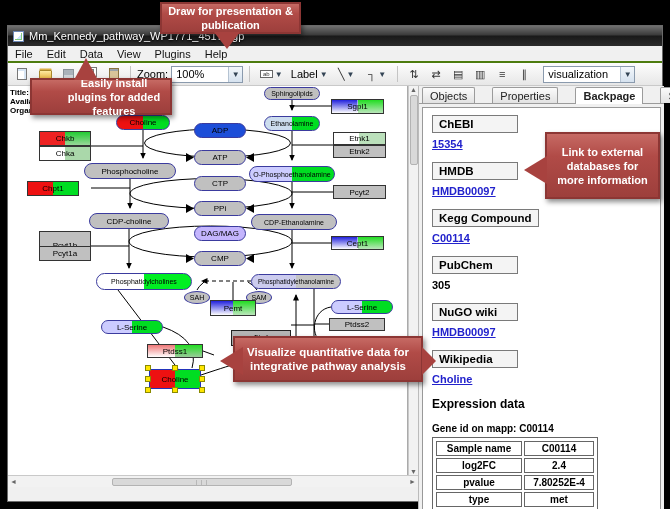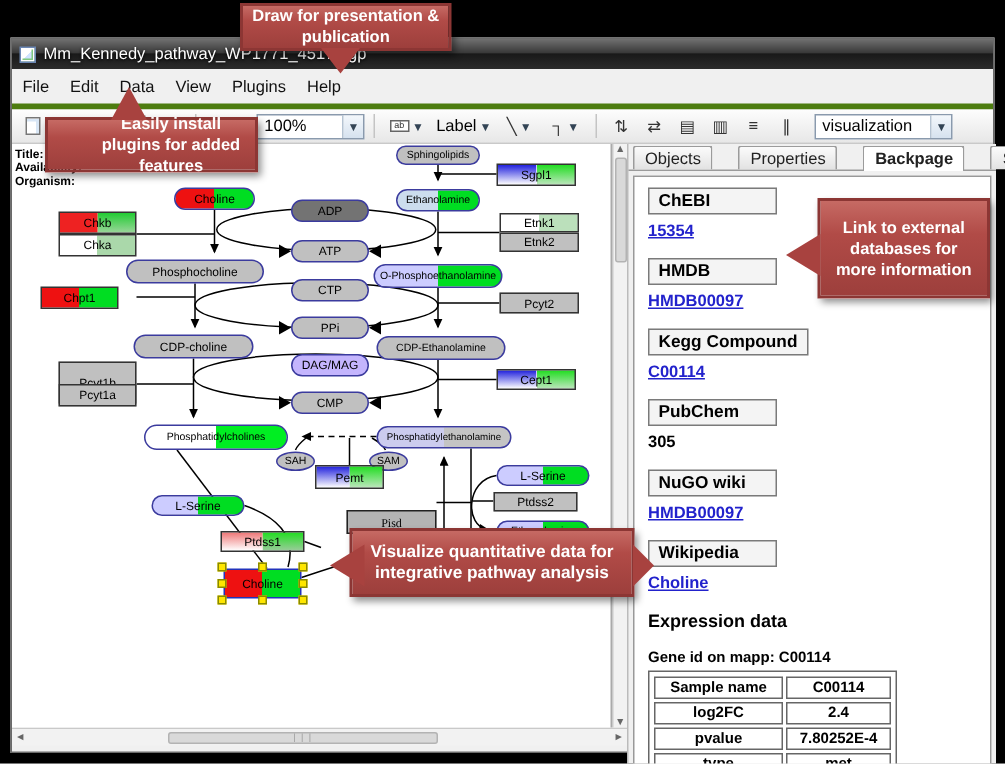--- a/index.html
+++ b/index.html
@@ -8,21 +8,21 @@
   #screen { position:absolute; inset:0; }
 
   
   .window { position:absolute; left:7px; top:25px; width:656px; height:477px;
             background:#f0f0f0; border:1px solid #6a6a6a; display:flex; flex-direction:column; }
   .titlebar { height:20px; background:linear-gradient(180deg,#707070,#3a3a3a 45%,#191919 50%,#2b2b2b);
               color:#fff; font-size:11px; display:flex; align-items:center; padding:0 5px; gap:5px; flex:0 0 auto;
               text-shadow:0 1px 2px #000; }
   .app-icon { width:11px; height:11px; background:linear-gradient(135deg,#ffffff 50%,#cfe3ff 50%);
               border:1px solid #6b87b5; box-shadow:inset 0 0 0 1px #fff,inset -2px -2px 0 #7fc97f; }
-  .menubar { height:27px; background:#f0f0f0; border-bottom:4px solid #4d7c0f; display:flex; align-items:center;
+  .menubar { height:17px; background:#f0f0f0; border-bottom:2px solid #4d7c0f; display:flex; align-items:center;
              font-size:11px; color:#111; flex:0 0 auto; }
   .menu-item { padding:1px 7px; cursor:default; }
 
   .toolbar { height:23px; background:linear-gradient(180deg,#fdfdfd,#e7e7e7); border-bottom:1px solid #c9c9c9;
              display:flex; align-items:center; padding:0 4px; gap:3px; font-size:11px; flex:0 0 auto; }
   .tbtn { width:20px; height:19px; display:flex; align-items:center; justify-content:center; border:1px solid transparent; }
   .sep { width:1px; height:16px; background:#c4c4c4; margin:0 3px; }
   .icon-page { width:10px; height:12px; background:#fff; border:1px solid #777;
                box-shadow:inset -2px 2px 0 #d8e6f5; }
   .icon-folder { width:13px; height:9px; background:linear-gradient(180deg,#ffe9a0,#e8b84b); border:1px solid #a8872d;
@@ -242,21 +242,21 @@
 
         <div class="node pill" style="left: 108px; top: 29px; width: 54px; height: 15px; background: linear-gradient(90deg, rgb(238, 17, 17) 0px, rgb(238, 17, 17) 50%, rgb(0, 221, 34) 50%, rgb(0, 221, 34) 100%);">
               <span class="lbl">Choline</span>
             </div>
             <div class="node rect" style="left: 31px; top: 45px; width: 52px; height: 15px; background: linear-gradient(rgb(238, 34, 34), rgb(238, 34, 34)) left center / 50% 100% no-repeat, linear-gradient(rgb(34, 204, 51), rgb(153, 214, 153)) right center / 50% 100% no-repeat;">
               <span class="lbl">Chkb</span>
             </div>
             <div class="node rect" style="left: 31px; top: 60px; width: 52px; height: 15px; background: linear-gradient(90deg, rgb(255, 255, 255) 0px, rgb(255, 255, 255) 50%, rgb(170, 216, 170) 50%, rgb(170, 216, 170) 100%);">
               <span class="lbl">Chka</span>
             </div>
-            <div class="node pill" style="left: 186px; top: 37px; width: 52px; height: 15px; background: #737373;">
+            <div class="node pill" style="left: 186px; top: 37px; width: 52px; height: 15px; background: #1d4ed8;">
               <span class="lbl">ADP</span>
             </div>
             <div class="node pill" style="left: 186px; top: 64px; width: 52px; height: 15px; background: rgb(192, 192, 192);">
               <span class="lbl">ATP</span>
             </div>
             <div class="node pill" style="left: 76px; top: 77px; width: 92px; height: 16px; background: rgb(192, 192, 192);">
               <span class="lbl">Phosphocholine</span>
             </div>
             <div class="node pill" style="left: 186px; top: 90px; width: 52px; height: 15px; background: rgb(192, 192, 192);">
               <span class="lbl">CTP</span>
@@ -415,18 +415,18 @@
   <div class="callout" style="left:30px;top:78px;width:142px;height:37px;padding-left:32px;">
     <span>Easily install plugins for added features</span>
     <div class="arr arr-up" style="left:42px;top:-22px;"></div>
   </div>
 
   <div class="callout" style="left:545px;top:132px;width:115px;height:67px;">
     <span>Link  to external databases  for more information</span>
     <div class="arr arr-left" style="left:-23px;top:22px;"></div>
   </div>
 
-  <div class="callout" style="left:233px;top:352px;width:190px;height:46px;font-size:11.5px;">
+  <div class="callout" style="left:233px;top:336px;width:190px;height:46px;font-size:11.5px;">
     <span>Visualize quantitative data  for integrative pathway analysis</span>
     <div class="arr arr-left" style="left:-15px;top:9px;"></div>
     <div class="arr arr-right" style="right:-15px;top:9px;"></div>
   </div>
 </div>
 
 </body></html>

